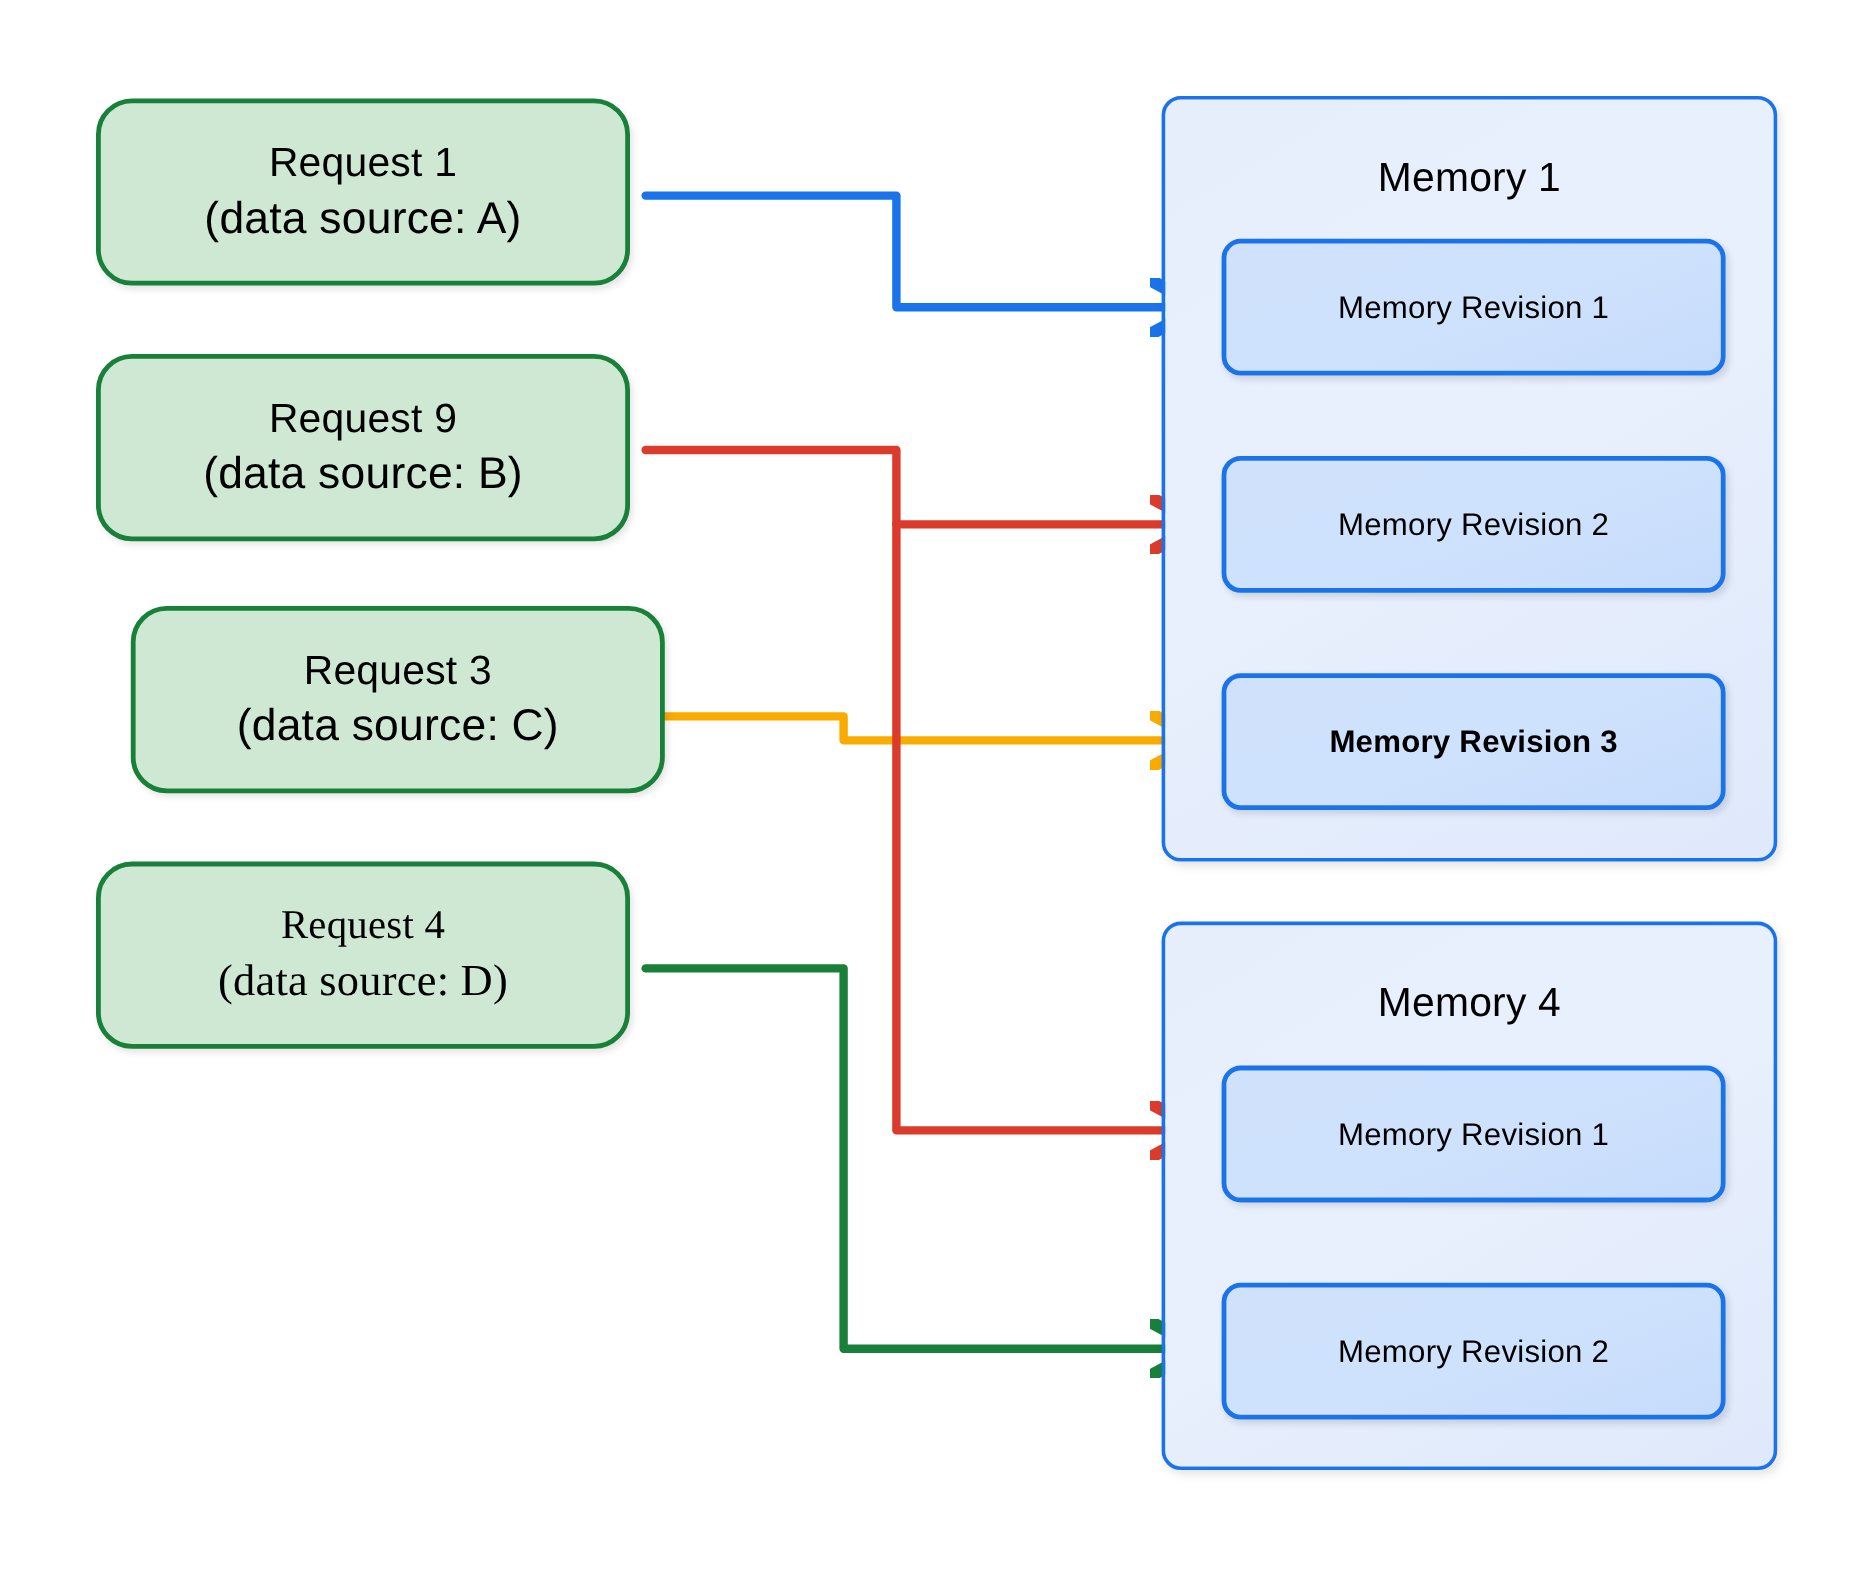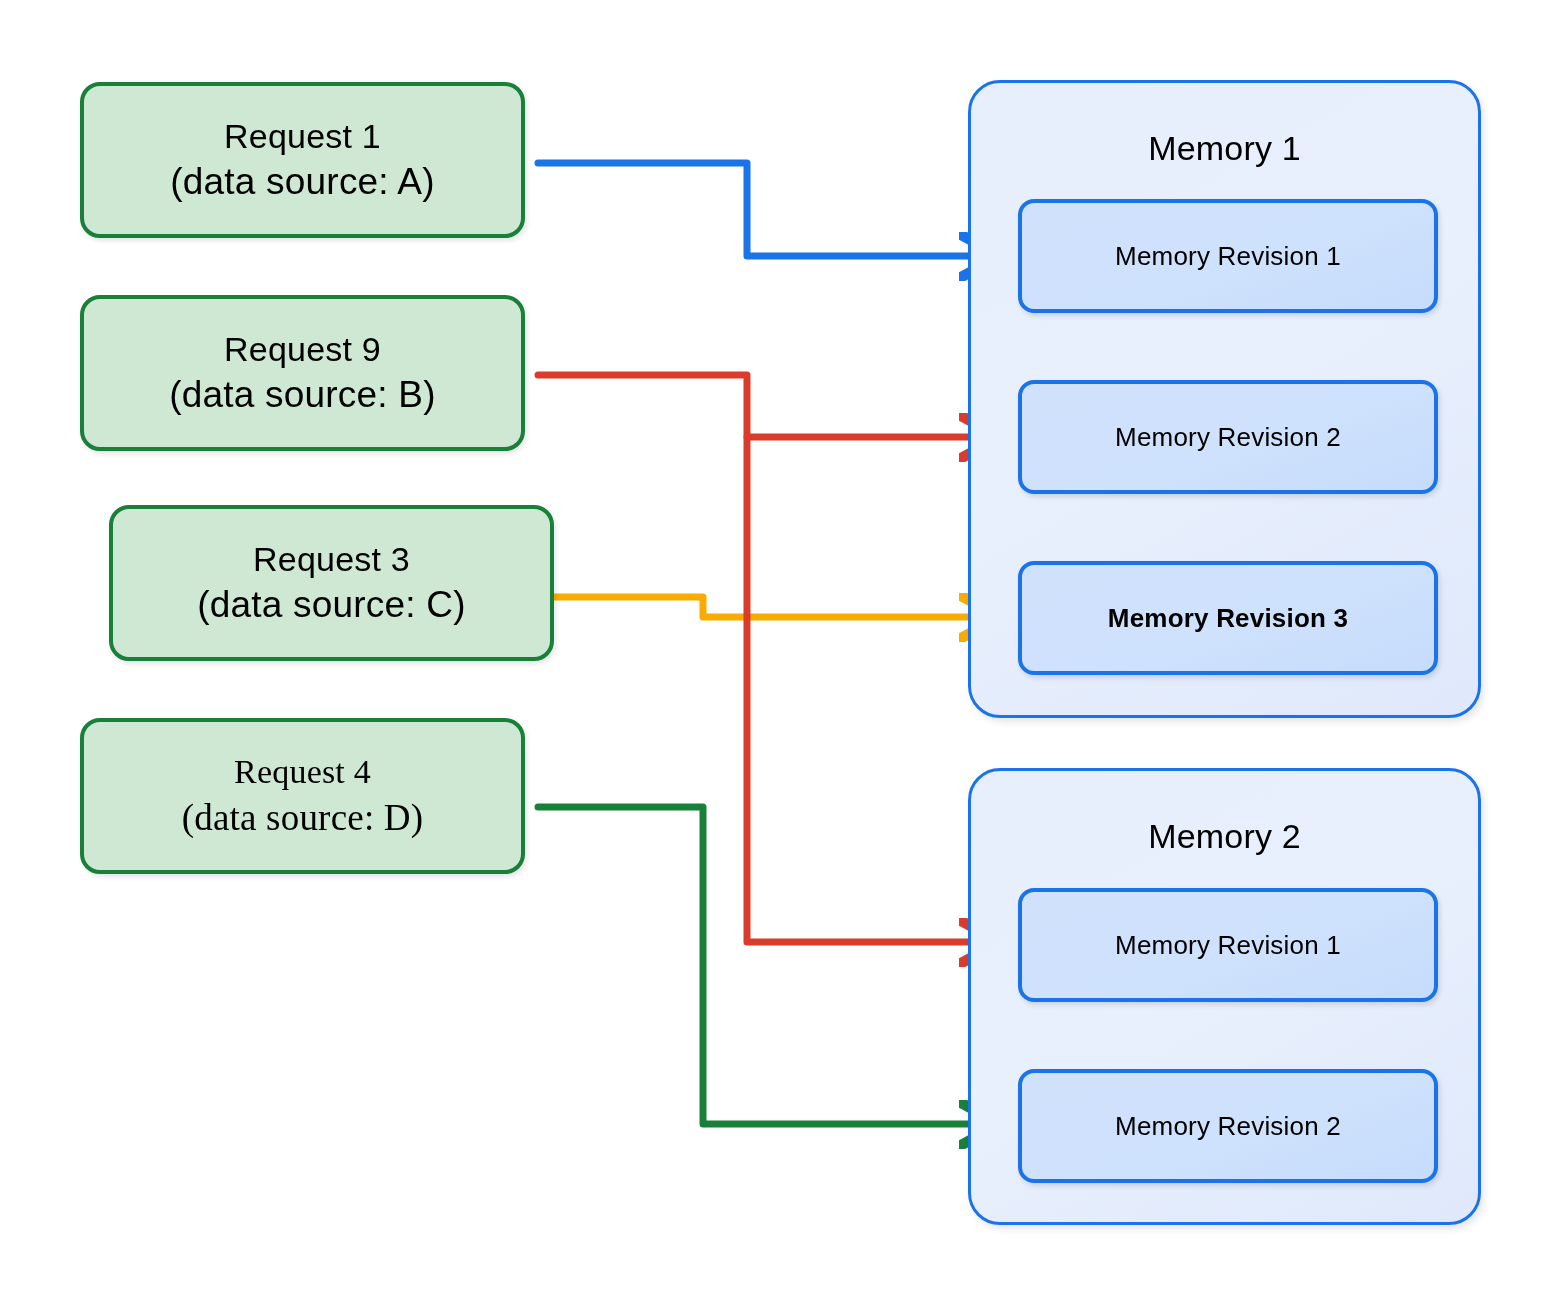--- a/index.html
+++ b/index.html
@@ -26,21 +26,21 @@
     height: 1308px;
   }
   
   .req-box {
     position: absolute;
     width: 445px;
     height: 156px;
     box-sizing: border-box;
     background: #cee8d4;
     border: 4px solid #188038;
-    border-radius: 20px;
+    border-radius: 30px;
     box-shadow: 2px 3px 5px rgba(0,0,0,0.10);
     display: flex;
     flex-direction: column;
     align-items: center;
     justify-content: center;
     color: #000000;
   }
   .req-title {
     font-size: 34px;
     line-height: 1.18;
@@ -51,21 +51,21 @@
     line-height: 1.2;
     letter-spacing: 0.2px;
     margin-top: 4px;
   }
   
   .mem-box {
     position: absolute;
     box-sizing: border-box;
     background: linear-gradient(150deg, #e6eefc 0%, #e9f0fd 45%, #dfe9fb 100%);
     border: 3px solid #1a73e8;
-    border-radius: 32px;
+    border-radius: 16px;
     box-shadow: 3px 4px 7px rgba(0,0,0,0.10);
   }
   .mem-title {
     position: absolute;
     left: 0;
     width: 100%;
     text-align: center;
     font-size: 34px;
     color: #000000;
     letter-spacing: 0.2px;
@@ -158,20 +158,20 @@
     <div class="mem-title" style="top:46px;">Memory 1</div>
 
     <div class="rev-box" style="left:47px; top:116px;">Memory Revision 1</div>
 
     <div class="rev-box" style="left:47px; top:297px;">Memory Revision 2</div>
 
     <div class="rev-box" style="left:47px; top:478px;font-weight:bold;">Memory Revision 3</div>
   </div>
 
   <div class="mem-box" style="left:968px; top:768px; width:513px; height:457px;">
-    <div class="mem-title" style="top:46px;">Memory 2</div>
+    <div class="mem-title" style="top:46px;">Memory 4</div>
 
     <div class="rev-box" style="left:47px; top:117px;">Memory Revision 1</div>
 
     <div class="rev-box" style="left:47px; top:298px;">Memory Revision 2</div>
   </div>
 
 </div>
 
 </body></html>

